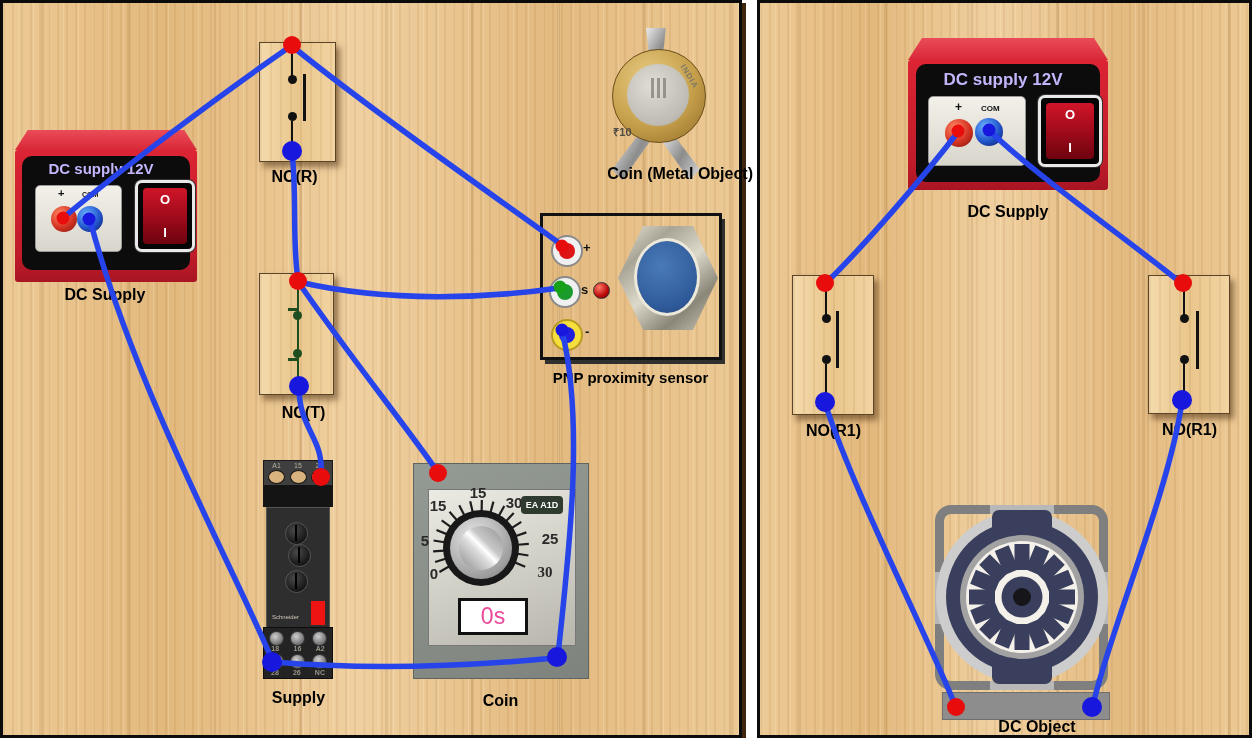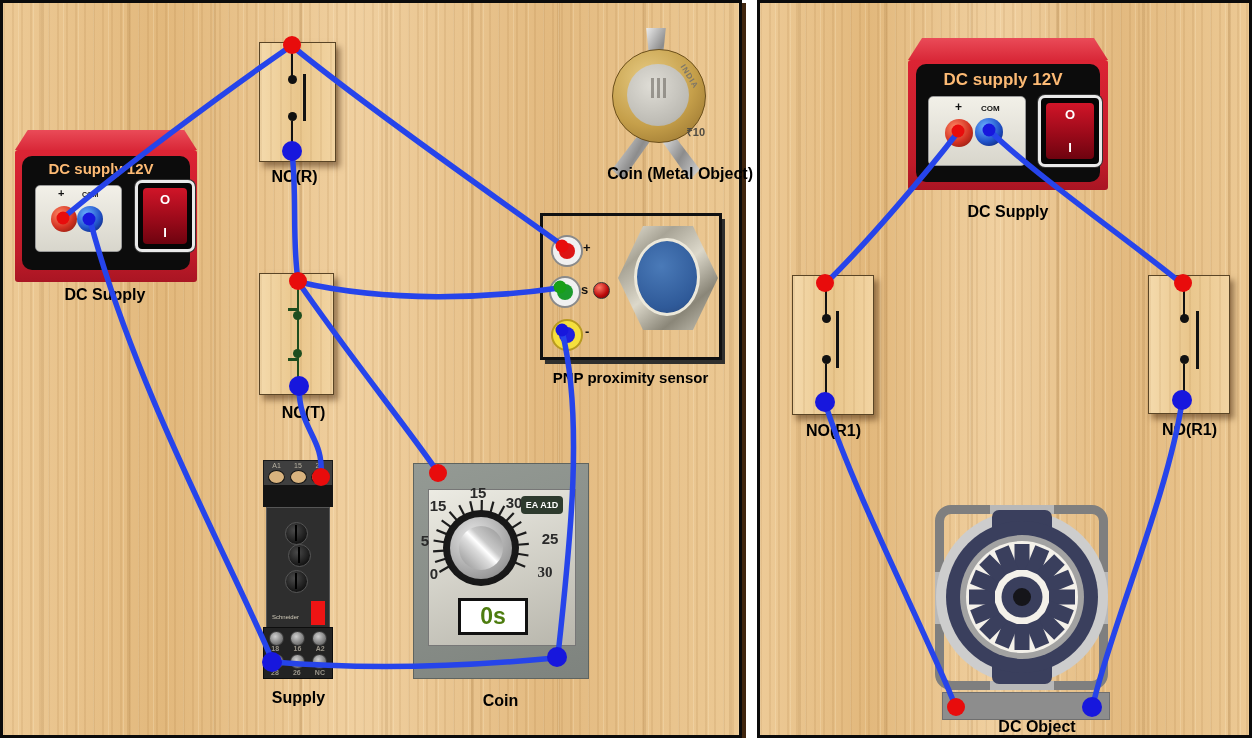--- a/index.html
+++ b/index.html
@@ -29,21 +29,21 @@
   .sw-line.g,.sw-bar.g{background:#1e4d1f;}
   .sw-dot.g{background:#1e4d1f;}
   .sw-tick{position:absolute;height:2.5px;width:10px;background:#1e4d1f;}
 
   
   .supply{position:absolute;z-index:10;}
   .sup-top{position:absolute;left:0;right:0;top:0;background:linear-gradient(#ea4b58,#d92838);
            clip-path:polygon(7% 0,93% 0,100% 100%,0 100%);}
   .sup-front{position:absolute;left:0;right:0;bottom:0;background:linear-gradient(180deg,#dc2434,#bf1b29 80%,#a91523);border-radius:3px;}
   .sup-panel{position:absolute;background:#0c0c0c;border-radius:10px;}
-  .sup-title{position:absolute;left:0;right:10px;text-align:center;color:#fdba74;font-weight:bold;}
+  .sup-title{position:absolute;left:0;right:10px;text-align:center;color:#c4b5fd;font-weight:bold;}
   .sup-plate{position:absolute;background:linear-gradient(#f2f0e8,#d8d6cc);border-radius:5px;border:1px solid #999;}
   .plate-lb{position:absolute;color:#111;font-weight:bold;}
   .term{position:absolute;border-radius:50%;}
   .term-red{background:radial-gradient(circle at 36% 32%, #ff8a66, #d43222 55%, #8a1a0e 92%);}
   .term-blue{background:radial-gradient(circle at 36% 32%, #6ab2ff, #2255cc 55%, #0c1f70 92%);}
   .sup-switch{position:absolute;background:#050505;border:3px solid #e9e9e9;border-radius:7px;box-shadow:0 0 0 1px #333;}
   .rocker{position:absolute;left:5px;right:5px;top:5px;bottom:5px;border-radius:4px;
           background:linear-gradient(180deg,#d01528 0%,#9c0a1a 55%,#6e030f 100%);
           display:flex;flex-direction:column;align-items:center;justify-content:space-between;
           color:#fff;font-weight:bold;font-size:13px;padding:4px 0;}
@@ -62,21 +62,21 @@
 
   
   .coin-stand{position:absolute;z-index:10;}
   .coin-outer{position:absolute;width:92px;height:92px;border-radius:50%;border:1px solid #6b4f1b;
        background:radial-gradient(circle at 38% 32%, #e8cc84, #c59f4a 55%, #94702c 96%);}
   .coin-inner{position:absolute;left:14px;top:14px;width:62px;height:62px;border-radius:50%;
        background:radial-gradient(circle at 40% 35%, #dfddd6, #bdbbb4 70%, #a5a39c);}
   .emblem{position:absolute;left:24px;top:14px;width:15px;height:20px;opacity:.65;
        background:repeating-linear-gradient(90deg,#75716a 0 3px, rgba(0,0,0,0) 3px 6px);}
   .coin-txt-india{position:absolute;right:2px;top:22px;font-weight:bold;font-size:8px;color:#7d7668;transform:rotate(58deg);letter-spacing:1px;}
-  .coin-txt-val{position:absolute;left:0;right:0;bottom:3px;text-align:right;font-weight:bold;font-size:11px;color:#4f4b42;}
+  .coin-txt-val{position:absolute;left:0;right:0;bottom:3px;text-align:left;font-weight:bold;font-size:11px;color:#4f4b42;}
   .metal{background:linear-gradient(120deg,#fbfbfb,#8c8c8c 55%,#dcdcdc);position:absolute;}
 
   
   .relay{position:absolute;z-index:10;width:70px;}
   .relay-topplate{position:absolute;left:0;right:0;top:0;height:25px;background:#3f3f3f;border:1px solid #1a1a1a;
       display:flex;justify-content:space-between;padding:1px 4px 0 4px;}
   .relay-topplate .tcol{display:flex;flex-direction:column;align-items:center;}
   .relay-topplate .tlb{font-size:7px;color:#b8b2a2;line-height:8px;}
   .relay-topplate .thole{width:15px;height:12px;border-radius:50%;background:#d9b37e;border:1px solid #141414;}
   .relay-neck{position:absolute;left:0;right:0;top:25px;height:22px;background:#141414;}
@@ -99,21 +99,21 @@
   .dial-num{position:absolute;width:26px;text-align:center;font-weight:bold;font-size:15px;color:#2a2a2a;z-index:3;}
   .knob-outer{position:absolute;left:29px;top:46px;width:76px;height:76px;border-radius:50%;
       background:radial-gradient(circle, #2a2a2a, #0e0e0e);z-index:2;}
   .knob-mid{position:absolute;left:7px;top:7px;width:62px;height:62px;border-radius:50%;
       background:radial-gradient(circle at 38% 32%, #e8e8e8, #9e9e9e 70%, #787878);}
   .knob-in{position:absolute;left:9px;top:9px;width:44px;height:44px;border-radius:50%;overflow:hidden;
       background:linear-gradient(45deg,#8a8a8a 0%,#dcdcdc 42%,#ffffff 52%,#c8c8c8 62%,#909090 100%);}
   .timer-badge{position:absolute;left:107px;top:32px;width:42px;height:18px;background:#2e3b2e;border-radius:4px;
       color:#fff;font-size:9px;font-weight:bold;display:flex;align-items:center;justify-content:center;z-index:4;}
   .timer-display{position:absolute;left:44px;top:134px;width:64px;height:31px;background:#fff;border:3px solid #111;
-      display:flex;align-items:center;justify-content:center;font-weight:bold;font-size:23px;color:#4d7c0f;z-index:3;}
+      display:flex;align-items:center;justify-content:center;font-weight:normal;font-size:23px;color:#ec4899;z-index:3;}
 
   
   .motor-frame{position:absolute;left:935px;top:505px;width:155px;height:167px;border:9px solid #7f7f7f;border-radius:16px;z-index:10;}
   .motor-tab{position:absolute;background:#b8b8b8;z-index:11;}
   .motor-bar{position:absolute;left:942px;top:692px;width:166px;height:26px;background:#8d8d8d;border:1px solid #6f6f6f;z-index:9;}
   #motor-svg{position:absolute;left:929px;top:504px;z-index:12;}
 
   svg.overlay{position:absolute;left:0;top:0;z-index:50;pointer-events:none;}
 </style>
 </head>

